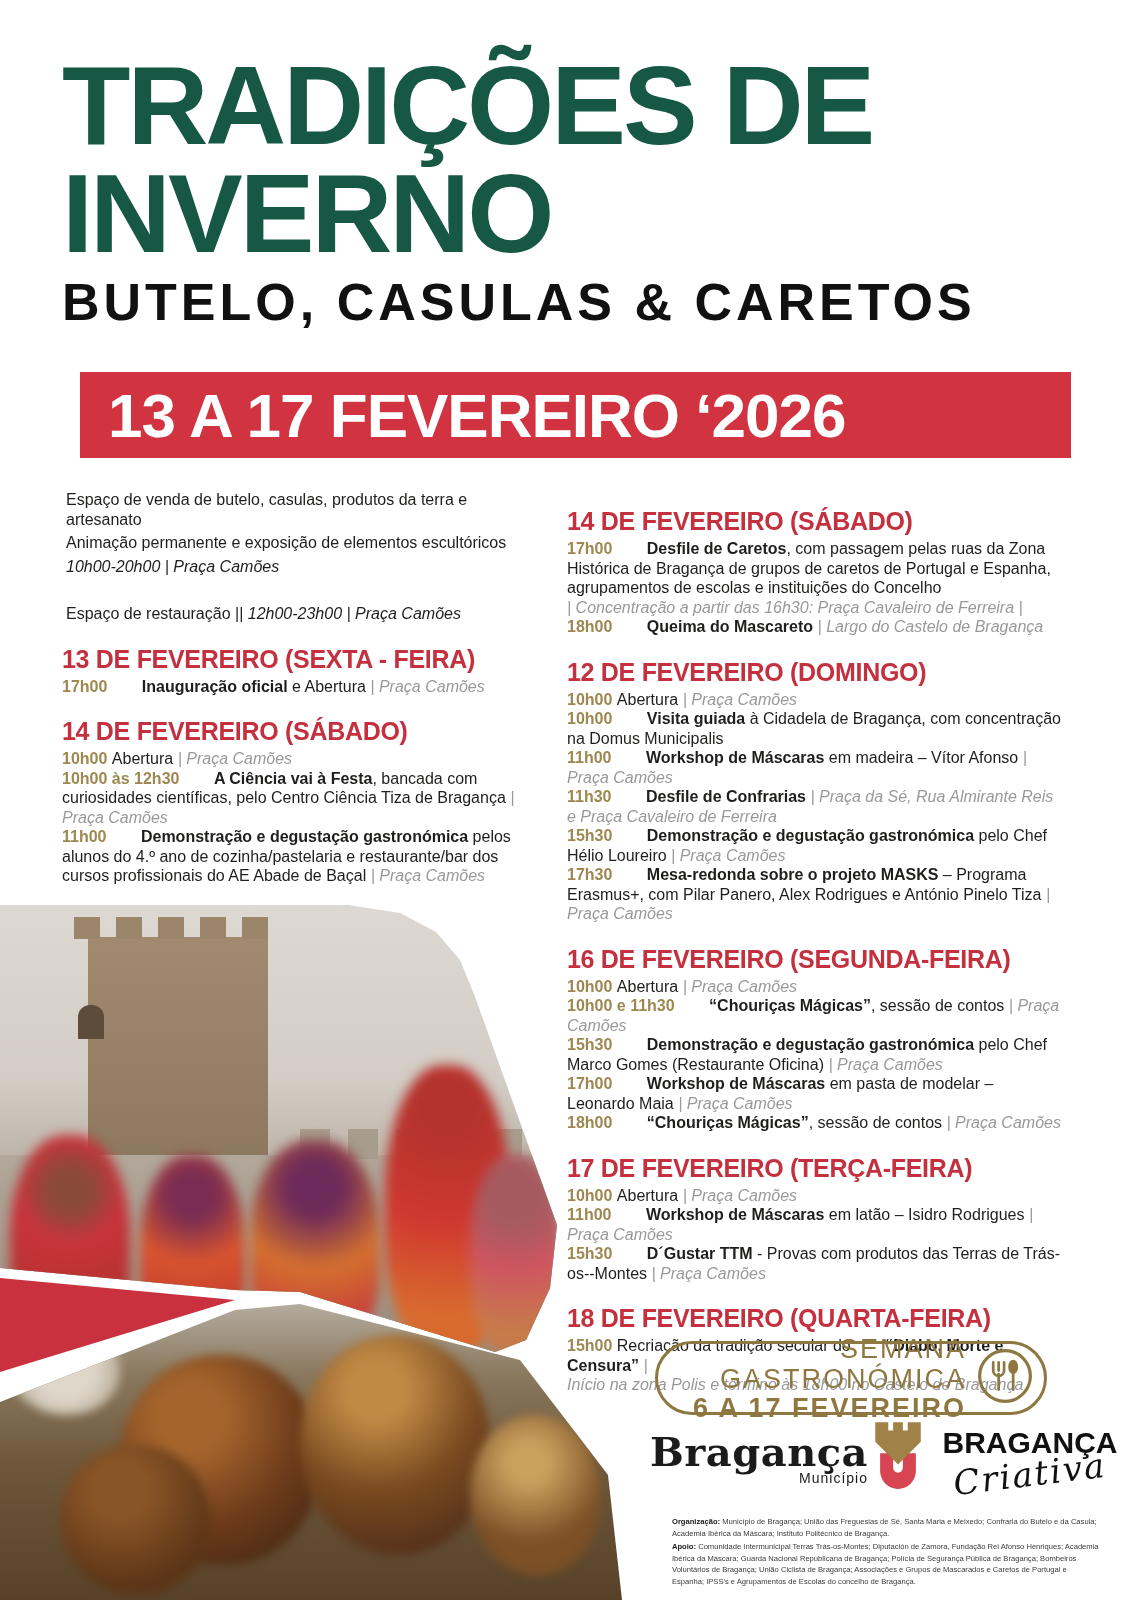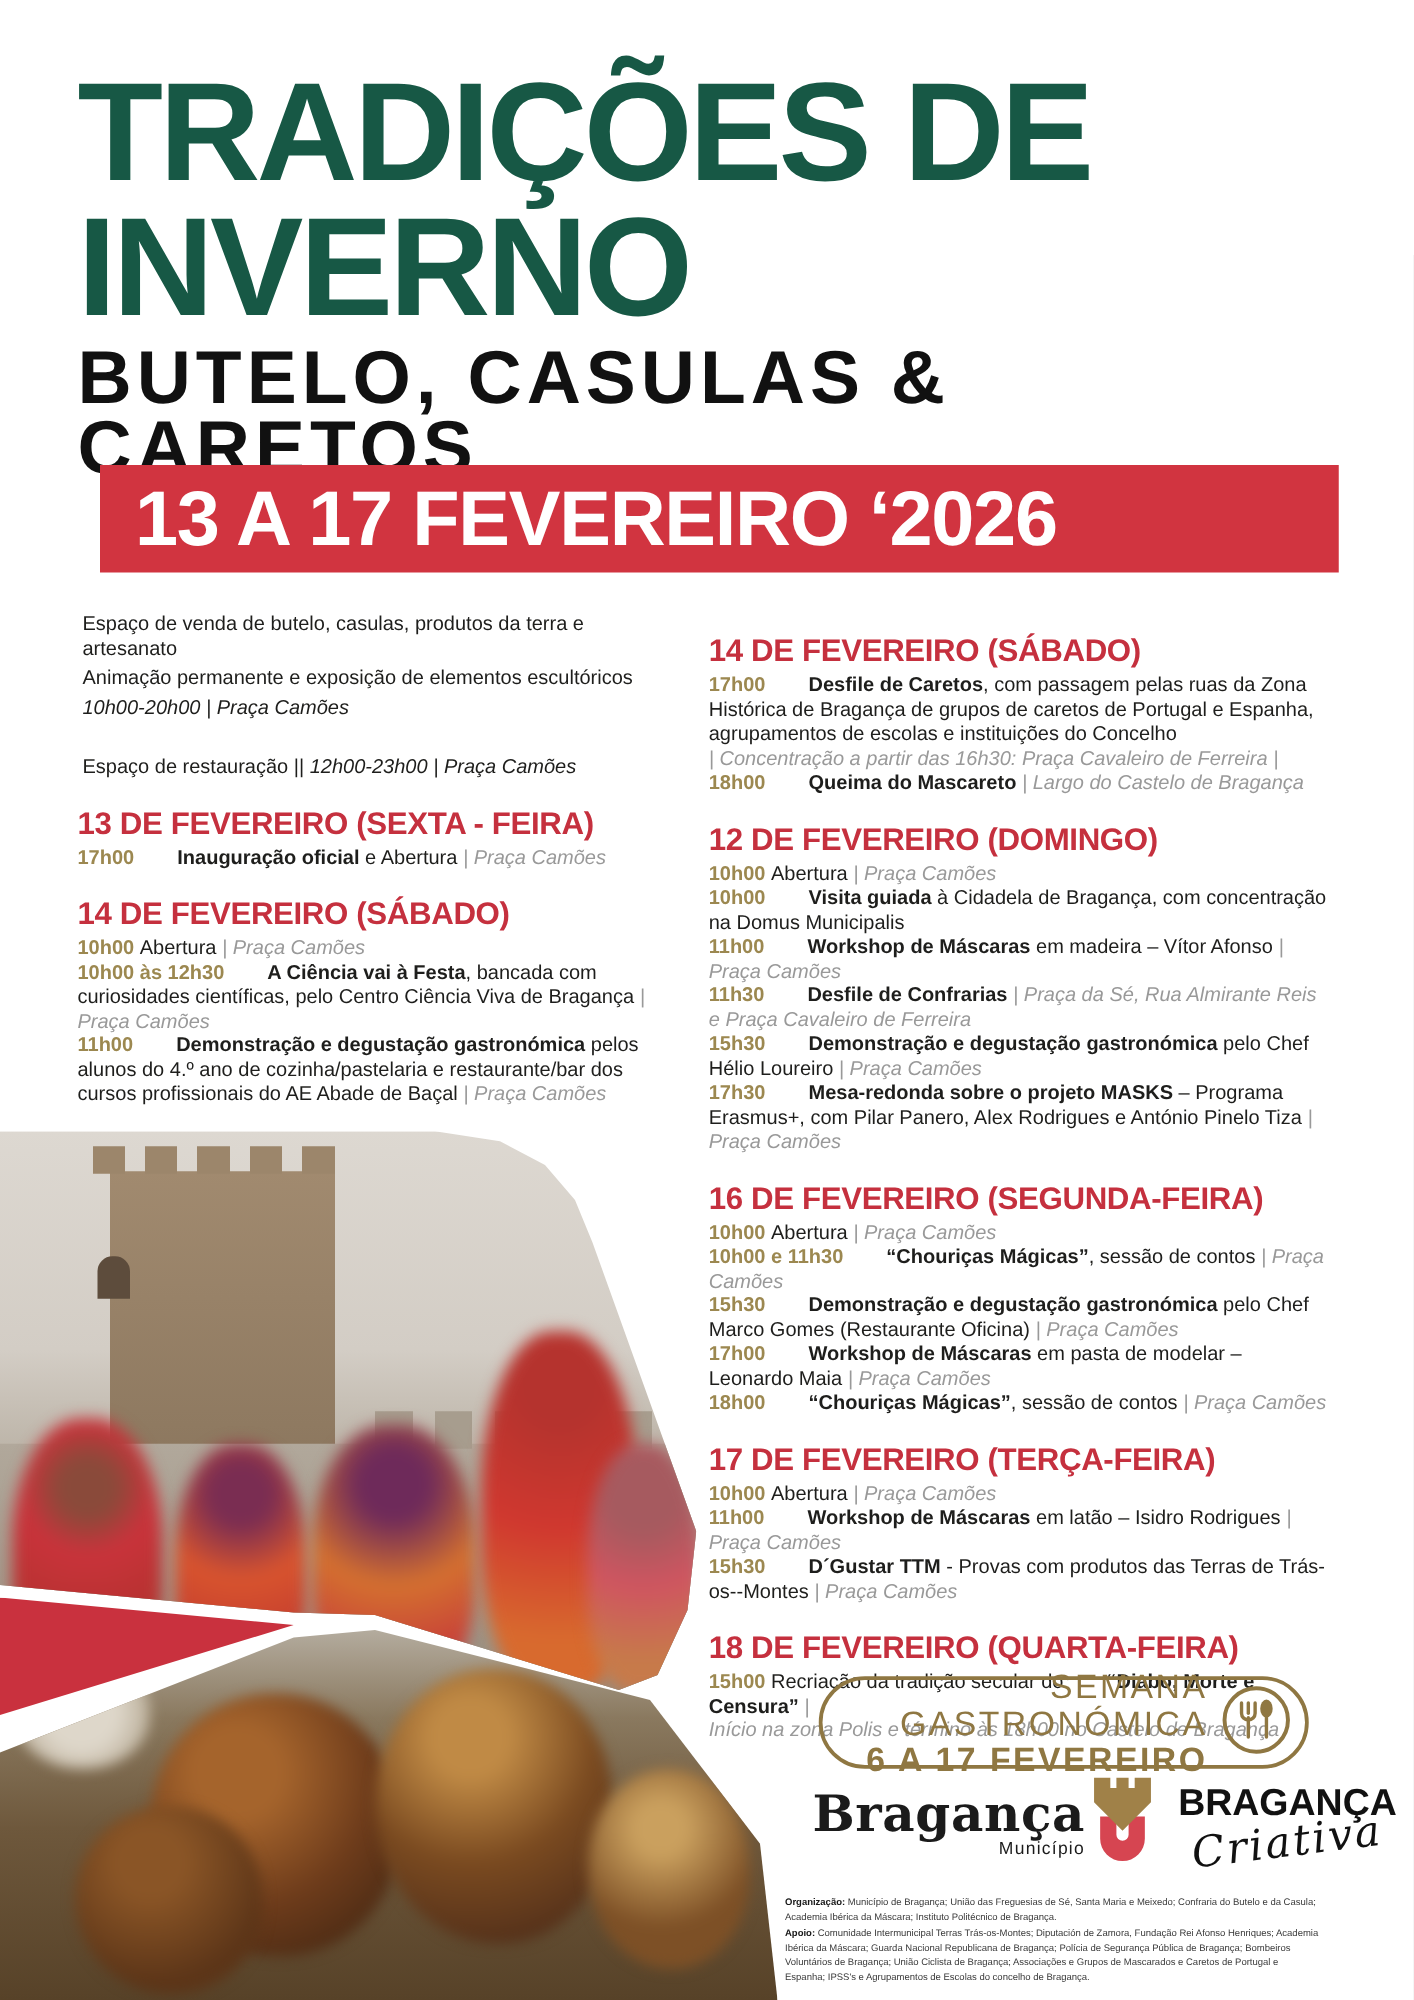--- a/index.html
+++ b/index.html
@@ -8,21 +8,21 @@
     background:#ffffff; overflow:hidden;
     font-family:"Liberation Sans", sans-serif; color:#1e1e1c;
   }
   
   .masthead{position:absolute; left:62px; top:52px; width:1007px;}
   .title{
     font-weight:bold; color:#175845; font-size:112px; line-height:108px;
     letter-spacing:-3px; margin:0;
   }
   .subtitle{
-    font-weight:bold; color:#111111; font-size:60px; line-height:56px;
+    font-weight:bold; color:#111111; font-size:52px; line-height:56px;
     letter-spacing:4px; margin:6px 0 0 0;
   }
   .date-banner{
     position:absolute; left:80px; top:372px; width:991px; height:86px;
     background:#d13440; color:#ffffff; display:flex; align-items:center;
     font-weight:bold; font-size:62px; letter-spacing:-1px; padding-left:28px;
     box-sizing:border-box; white-space:nowrap;
   }
   
   .col{position:absolute; top:486px; font-size:16px; line-height:19.5px;}
@@ -57,21 +57,21 @@
   }
   .logo-municipio .sub{font-size:14px; color:#1b1b1b; letter-spacing:1px; margin-top:-2px;text-align:right;}
   .logo-shield{position:absolute; left:872px; top:1420px;}
   .logo-criativa{position:absolute; left:930px; top:1428px; width:200px; text-align:center;}
   .logo-criativa .name{font-weight:bold; font-size:30px; letter-spacing:0px; color:#111; line-height:30px; white-space:nowrap;}
   .logo-criativa .script{
     font-family:"DejaVu Serif", serif; font-style:italic; font-size:34px; color:#111;
     transform:rotate(-7deg); display:inline-block; margin-top:-4px; letter-spacing:2px;
   }
   
-  .fineprint{position:absolute; left:628px; top:1516px; width:428px;
+  .fineprint{position:absolute; left:672px; top:1516px; width:428px;
     font-size:7.6px; line-height:11.5px; color:#3a3a3a;}
   .fineprint p{margin:0 0 2px 0;}
   .fineprint strong{color:#191919;}
   
   .collage{position:absolute; left:0; top:0; width:1131px; height:1600px; pointer-events:none;}
   .photo-caretos{
     position:absolute; left:0; top:905px; width:560px; height:460px;
     clip-path:polygon(0 0,348px 0,400px 8px,436px 27px,460px 55px,474px 89px,
       557px 320px,550px 383px,526px 435px,495px 447px,300px 387px,235px 385px,0 363px);
     background:linear-gradient(180deg,#ddd8d1 0%,#d3cdc5 38%,#bdb5a9 55%,#a79e92 78%,#9b9186 100%);
@@ -147,21 +147,21 @@
         <p class="intro-line"><span class="sg-n">Animação permanente e exposição de elementos escultóricos</span></p>
         <p class="intro-line"><span class="sg-i">10h00-20h00 | Praça Camões</span></p>
         <div class="intro-gap"></div>
         <p class="intro-line"><span class="sg-n">Espaço de restauração || </span><span class="sg-i">12h00-23h00 | Praça Camões</span></p>
       </div>
     <div>
         <h3 class="day-title">13 DE FEVEREIRO (SEXTA - FEIRA)</h3>
         <p class="event"><span class="sg-t">17h00 </span><span class="sg-b">Inauguração oficial</span><span class="sg-n"> e Abertura </span><span class="sg-v">| Praça Camões</span></p>
         <h3 class="day-title">14 DE FEVEREIRO (SÁBADO)</h3>
         <p class="event"><span class="sg-t">10h00 </span><span class="sg-n">Abertura </span><span class="sg-v">| Praça Camões</span></p>
-        <p class="event"><span class="sg-t">10h00 às 12h30 </span><span class="sg-b">A Ciência vai à Festa</span><span class="sg-n">, bancada com curiosidades científicas, pelo Centro Ciência Viva de Bragança </span><span class="sg-v">| Praça Camões</span></p>
+        <p class="event"><span class="sg-t">10h00 às 12h30 </span><span class="sg-b">A Ciência vai à Festa</span><span class="sg-n">, bancada com curiosidades científicas, pelo Centro Ciência Tiza de Bragança </span><span class="sg-v">| Praça Camões</span></p>
         <p class="event"><span class="sg-t">11h00 </span><span class="sg-b">Demonstração e degustação gastronómica</span><span class="sg-n"> pelos alunos do 4.º ano de cozinha/pastelaria e restaurante/bar dos cursos profissionais do AE Abade de Baçal </span><span class="sg-v">| Praça Camões</span></p>
       </div>
   </div>
 
   <div class="col col-right">
     <div>
         <h3 class="day-title">14 DE FEVEREIRO (SÁBADO)</h3>
         <p class="event"><span class="sg-t">17h00 </span><span class="sg-b">Desfile de Caretos</span><span class="sg-n">, com passagem pelas ruas da Zona Histórica de Bragança de grupos de caretos de Portugal e Espanha, agrupamentos de escolas e instituições do Concelho</span></p>
         <p class="event"><span class="sg-v">| Concentração a partir das 16h30: Praça Cavaleiro de Ferreira |</span></p>
         <p class="event"><span class="sg-t">18h00 </span><span class="sg-b">Queima do Mascareto</span><span class="sg-n"> </span><span class="sg-v">| Largo do Castelo de Bragança</span></p>

